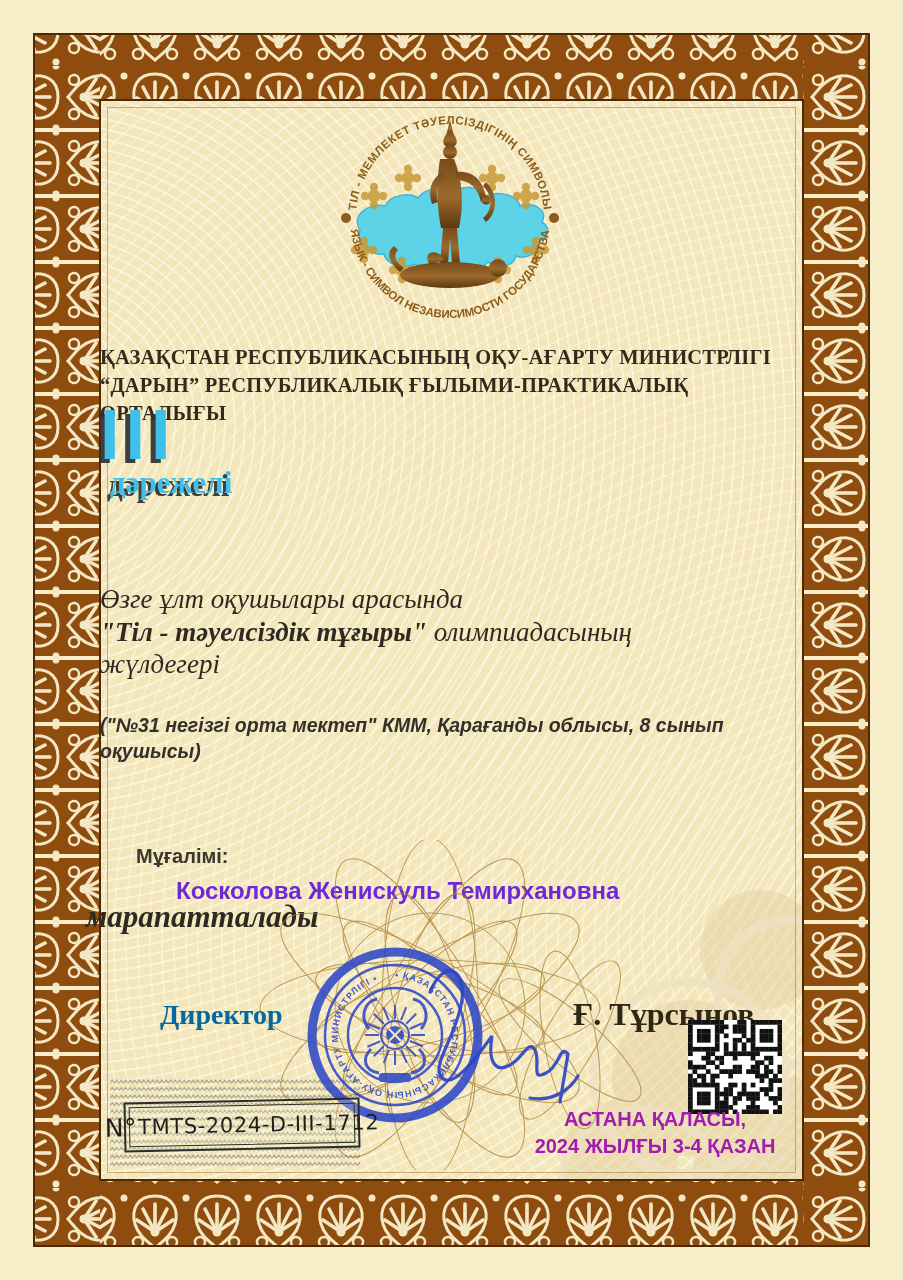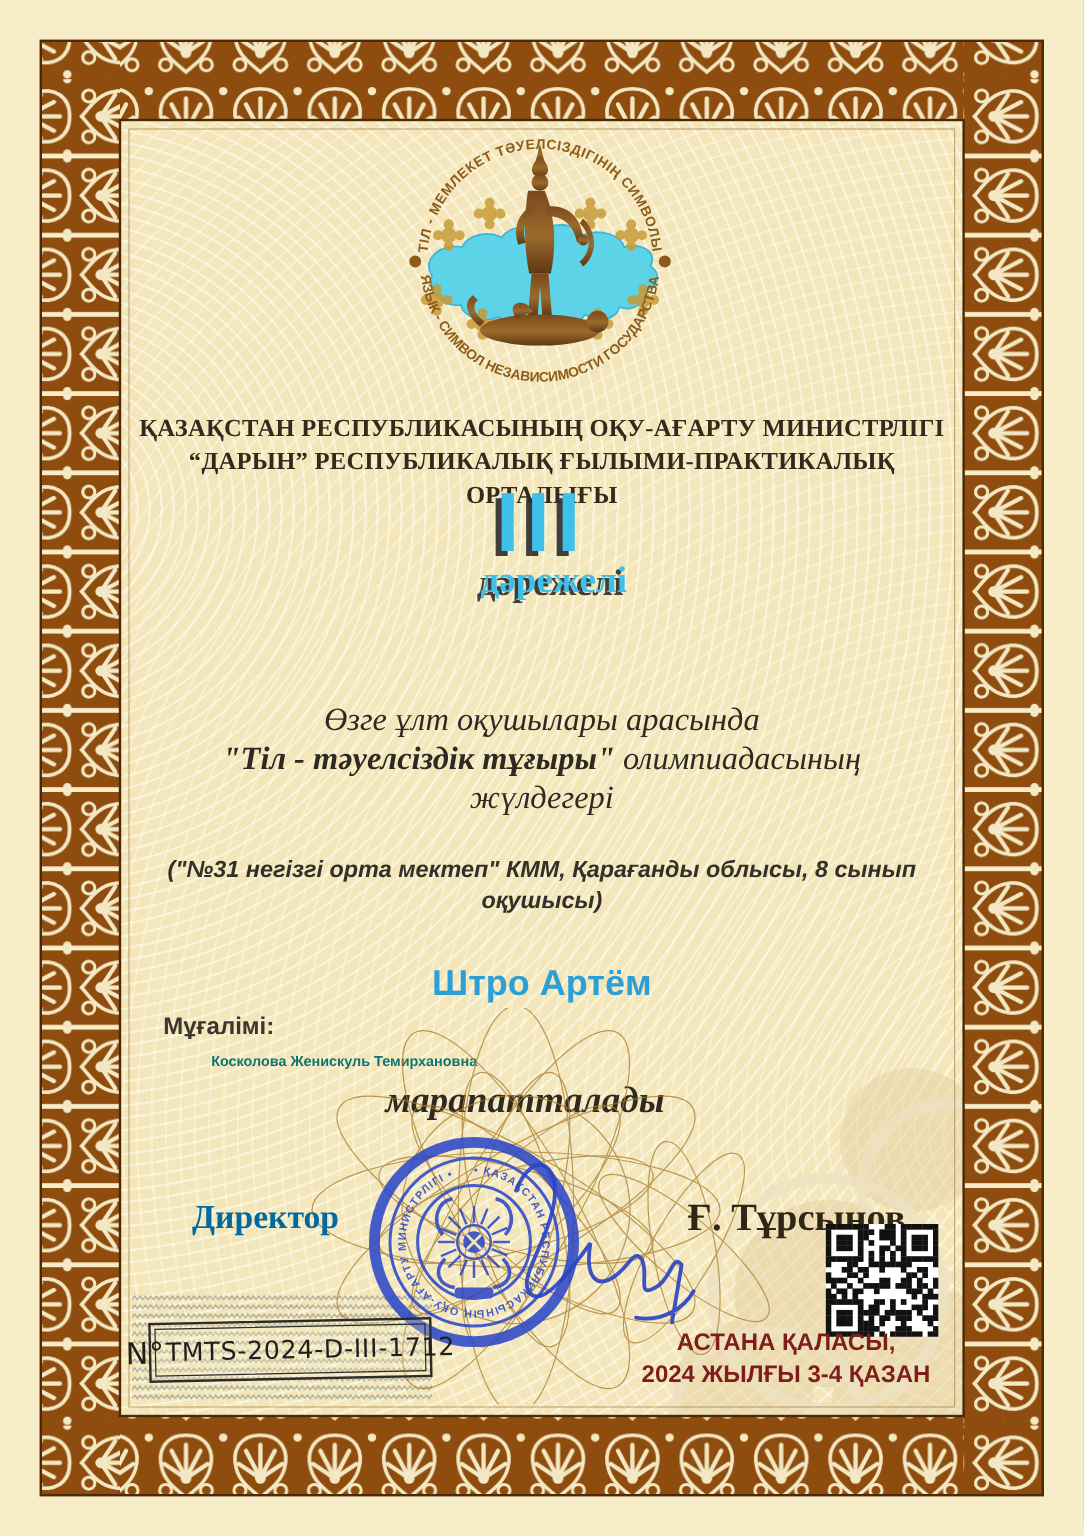--- a/index.html
+++ b/index.html
@@ -1,19 +1,19 @@
 <!DOCTYPE html>
 <html><head>
 <meta charset="utf-8">
 <style>
   html,body{margin:0;padding:0;background:#d8d0b8;}
   #page{position:relative;width:903px;height:1280px;margin:0 auto;background:#F7EDC9;overflow:hidden;
         font-family:"Liberation Sans",sans-serif;}
   .abs{position:absolute;}
-  .ctr{left:100px;width:703px;text-align:center;}
+  .ctr{left:100px;width:703px;}
   .fS{font-family:"Liberation Serif",serif;}
   .fA{font-family:"Liberation Sans",sans-serif;}
   .fM{font-family:"DejaVu Sans",sans-serif;}
 
   #frame-svg{left:0;top:0;}
   #inner{left:100px;top:100px;width:703px;height:1080px;
     background:
       repeating-radial-gradient(circle at -8% 30%, rgba(255,252,238,.55) 0 2px, rgba(255,252,238,0) 2px 10px),
       repeating-radial-gradient(circle at 108% 78%, rgba(255,250,232,.4) 0 2px, rgba(255,250,232,0) 2px 12px),
       #F3E6BA;}
@@ -22,34 +22,34 @@
   .cyan-shadow{color:#3EC0EA;text-shadow:-5px 4px 0 rgba(48,48,48,.92);}
   #roman{top:400px;font-size:70px;line-height:70px;font-weight:bold;letter-spacing:6px;}
   #degree-word{top:466px;font-size:31px;line-height:34px;font-weight:bold;text-shadow:-3px 3px 0 rgba(48,48,48,.92);padding-left:10px;}
   #diplom{top:494px;font-size:66px;line-height:74px;font-weight:bold;letter-spacing:3px;}
 
   #award-block{top:583px;font-style:italic;font-size:27px;line-height:32.5px;color:#2E2921;}
   #award-block b{font-weight:bold;}
   #school-block{top:712px;font-weight:bold;font-style:italic;font-size:19.5px;line-height:26px;color:#33302A;}
   #recipient-name{top:803px;font-size:30px;font-weight:bold;color:#2B9FD6;}
   #teacher-label{left:136px;top:845px;font-size:20px;font-weight:bold;color:#3B362E;}
-  #teacher-name{left:176px;top:877px;font-size:12px;font-weight:bold;color:#0f766e;}
+  #teacher-name{left:176px;top:877px;font-size:24px;font-weight:bold;color:#6d28d9;}
   #awarded-verb{top:899px;font-size:31px;font-weight:bold;font-style:italic;color:#2E2921;transform:translateX(-14px);}
 
   #director-label{left:160px;top:999px;font-size:28px;font-weight:bold;color:#0369a1;}
   #director-name{left:573px;top:996px;font-size:32px;font-weight:bold;color:#2F2616;}
 
   #hatch-area{left:110px;top:1078px;}
   #number-box{left:124px;top:1100px;width:232px;height:46px;border:2px solid #2B2B28;transform:rotate(-1.2deg);
     background:rgba(246,238,208,.25);}
   #number-box .in{position:absolute;inset:3px;border:1px solid #2B2B28;display:flex;align-items:center;justify-content:center;
     font-size:21px;letter-spacing:.6px;color:#1E1E1C;white-space:nowrap;}
   #number-box .pfx{font-size:25px;margin-right:1px;}
   #city-block{left:505px;top:1106px;width:300px;text-align:center;font-size:20px;font-weight:bold;
-    color:#7f1d1d;line-height:27px;}
+    color:#a21caf;line-height:27px;}
   #qr-code{left:688px;top:1020px;}
 </style>
 </head>
 <body>
 
 <div id="page">
 
   <div id="inner" class="abs"></div>
 
   <svg class="abs" style="left:100px;top:100px;" width="703" height="1080" viewBox="0 0 703 1080">
@@ -186,21 +186,20 @@
     <div>Өзге ұлт оқушылары арасында</div>
     <div><b>"Тіл - тәуелсіздік тұғыры"</b><span> олимпиадасының</span></div>
     <div>жүлдегері</div>
   </div>
 
   <div id="school-block" class="abs ctr fA">
     <div>("№31 негізгі орта мектеп" КММ, Қарағанды облысы, 8 сынып</div>
     <div>оқушысы)</div>
   </div>
 
-  <div id="recipient-name" class="abs ctr fA">Штро Артём</div>
   <div id="teacher-label" class="abs fA">Мұғалімі:</div>
   <div id="teacher-name" class="abs fA">Косколова Женискуль Темирхановна</div>
   <div id="awarded-verb" class="abs ctr fS">марапатталады</div>
 
   <svg id="hatch-area" class="abs" width="250" height="90" viewBox="0 0 250 90">
     <defs>
       <pattern id="zz" width="9" height="7.5" patternUnits="userSpaceOnUse">
         <path d="M0,5 l2.2,-3 l2.2,3 l2.2,-3 l2.4,3" stroke="#8D8D82" stroke-width="1" fill="none"></path>
       </pattern>
     </defs>

